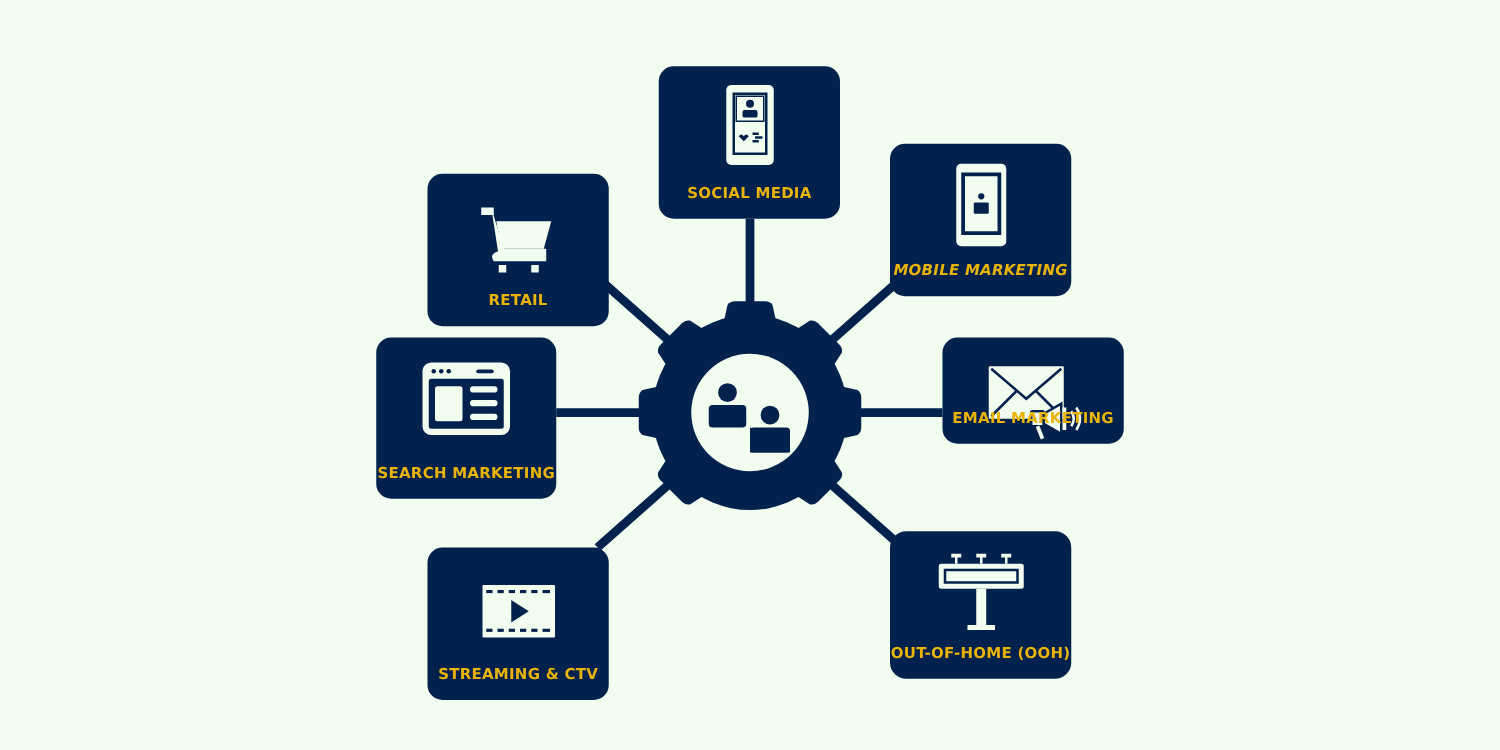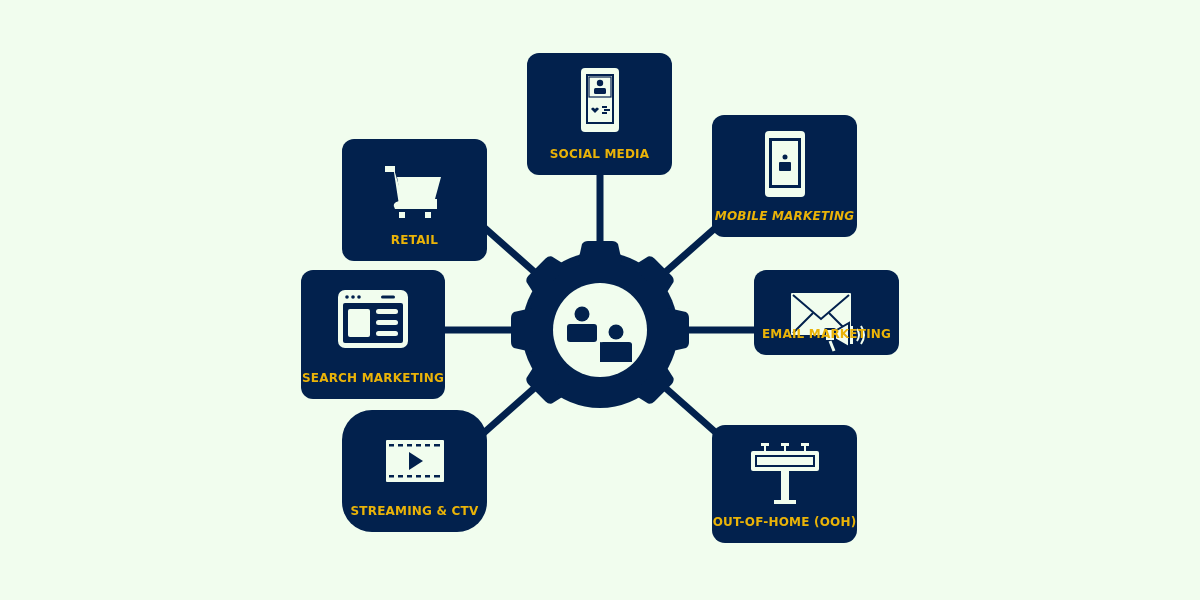--- a/index.html
+++ b/index.html
@@ -153,21 +153,21 @@
         <rect x="63" y="37" width="3" height="18" fill="#f1fdee"></rect>
         <path d="M43 52 L47 62" stroke="#f1fdee" stroke-width="3"></path>
         <path d="M70 40 q4 6 0 12" fill="none" stroke="#f1fdee" stroke-width="2"></path>
         <path d="M74 37 q6 9 0 18" fill="none" stroke="#f1fdee" stroke-width="2"></path>
       </g>
     </svg>
   </div>
   <div class="label">EMAIL MARKETING</div>
 </div>
 
-<div class="node" style="left:342px; top:410px; width:145px; height:122px;border-radius:30px;">
+<div class="node" style="left:342px; top:438px; width:145px; height:122px;">
   <div class="icon" style="top:14px;">
     <svg width="60" height="46" viewBox="0 0 60 46">
       <rect x="1" y="2" width="58" height="42" rx="1" fill="#f1fdee"></rect>
       <g fill="#02214d">
         <rect x="4" y="6" width="5" height="2.5"></rect>
           <rect x="13" y="6" width="5" height="2.5"></rect>
         <rect x="22" y="6" width="5" height="2.5"></rect>
           <rect x="31" y="6" width="5" height="2.5"></rect>
         <rect x="40" y="6" width="5" height="2.5"></rect>
           <rect x="49" y="6" width="6" height="2.5"></rect>

